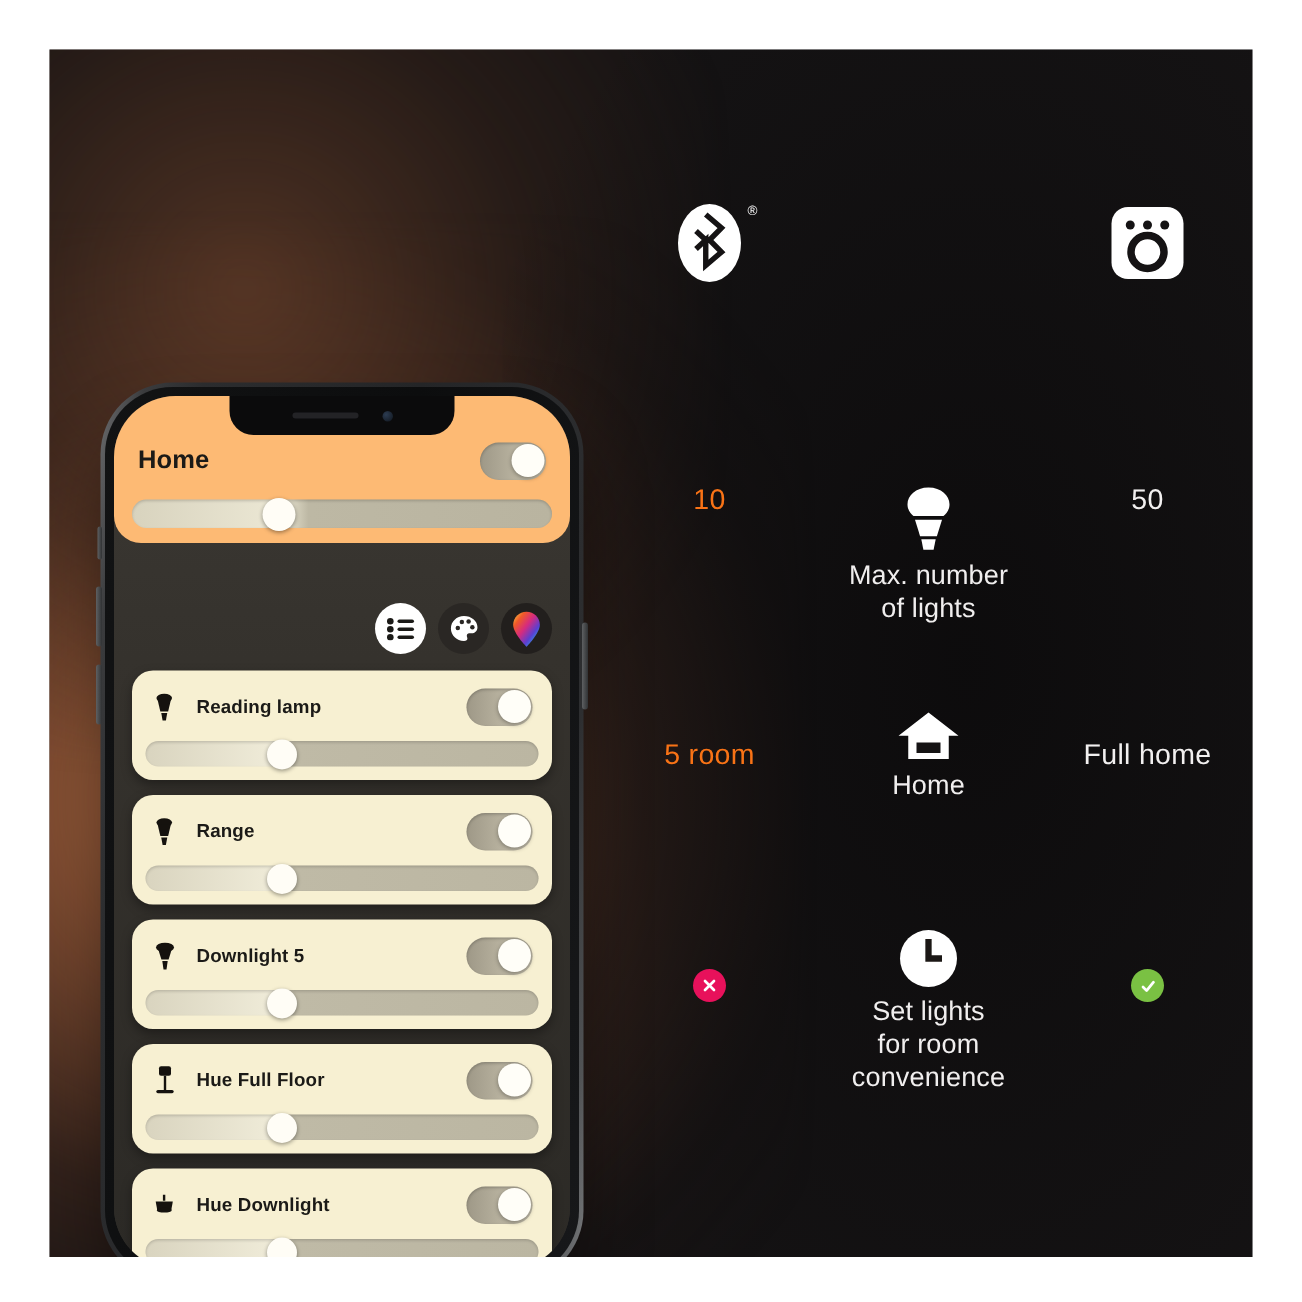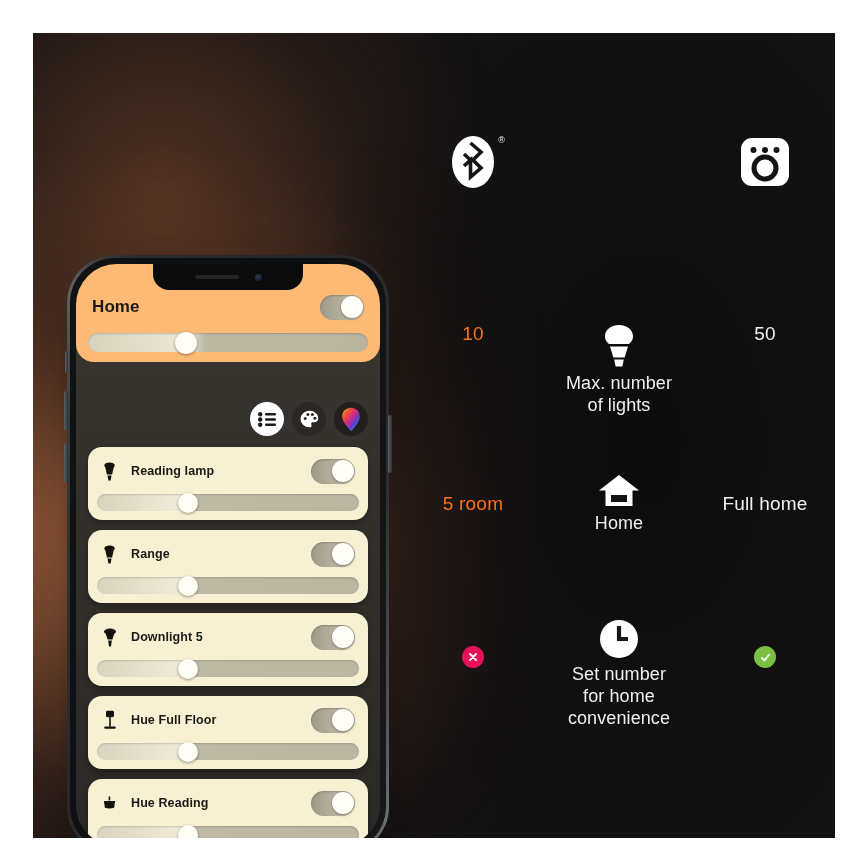--- a/index.html
+++ b/index.html
@@ -318,22 +318,22 @@
             <path d="M3 3 L9 9 M9 3 L3 9" stroke="#ffffff" stroke-width="1.8" stroke-linecap="round"></path>
           </svg>
         </div>
       </div>
       <div class="cmp-mid">
         <svg class="ico" width="42" height="42" viewBox="0 0 42 42">
           <circle cx="21" cy="21" r="19" fill="#ffffff"></circle>
           <path d="M21 8 L21 21 L30 21" stroke="#1b1715" stroke-width="4.2" fill="none" stroke-linecap="butt" stroke-linejoin="miter"></path>
         </svg>
         <div class="cmp-label">
-          <span>Set number</span><br>
-          <span>for home</span><br>
+          <span>Set lights</span><br>
+          <span>for room</span><br>
           <span>convenience</span>
         </div>
       </div>
       <div class="cmp-side right" style="padding-top:28px;">
         <div class="badge yes">
           <svg width="13" height="13" viewBox="0 0 13 13">
             <path d="M3 7 L5.4 9.4 L10 3.8" stroke="#ffffff" stroke-width="1.8" fill="none" stroke-linecap="round" stroke-linejoin="round"></path>
           </svg>
         </div>
       </div>
@@ -491,21 +491,21 @@
 
         <div class="dev-card">
           <div class="dev-row">
             <span class="dev-ico">
               <svg width="17" height="14" viewBox="0 0 17 14">
                 <rect x="7.6" y="0.5" width="1.6" height="4" fill="#15120e"></rect>
                 <path d="M2.8 5 L14.2 5 L13.2 10.6 L3.8 10.6 Z" fill="#15120e"></path>
                 <ellipse cx="8.5" cy="10.8" rx="5" ry="1.6" fill="#15120e"></ellipse>
               </svg>
             </span>
-            <span class="dev-name">Hue Reading</span>
+            <span class="dev-name">Hue Downlight</span>
             <div class="toggle">
               <div class="knob"></div>
             </div>
           </div>
           <div class="dev-slider">
             <div class="sknob" style="left:31%;"></div>
           </div>
         </div>
 
       </div>

